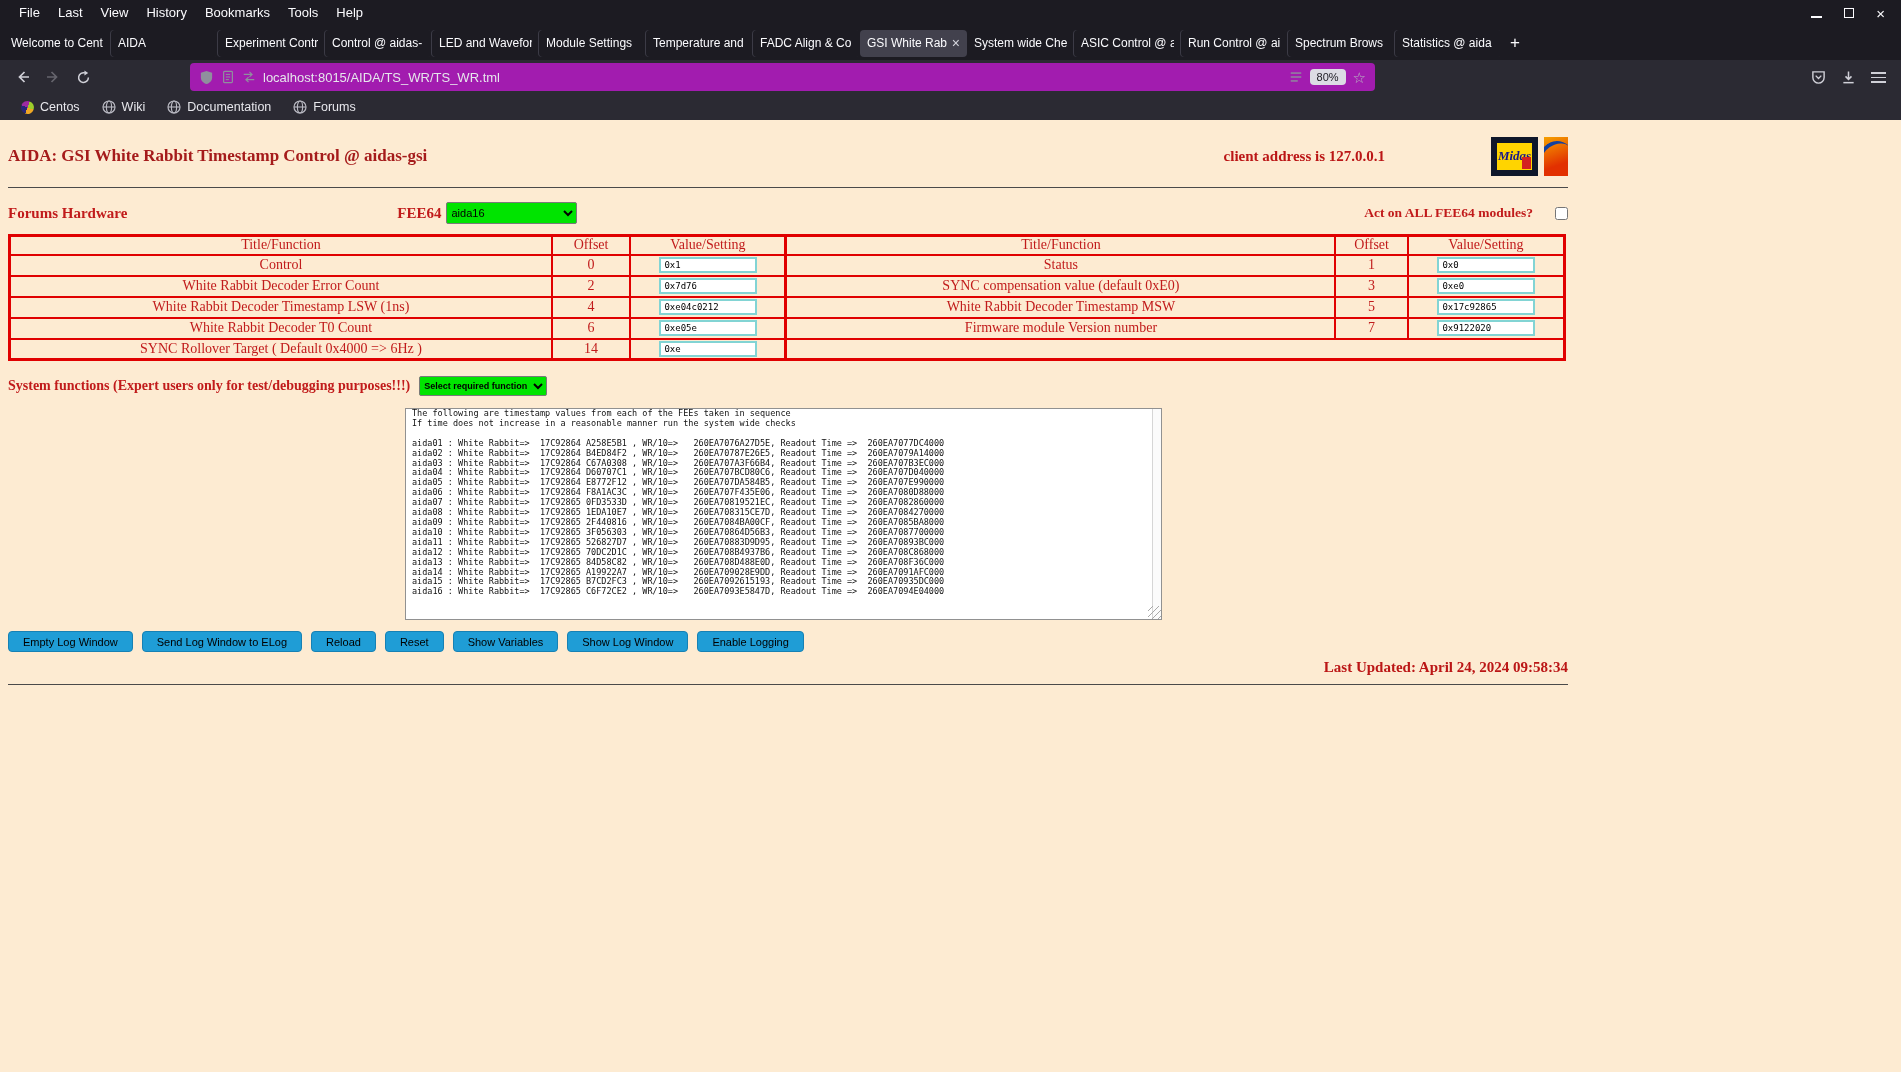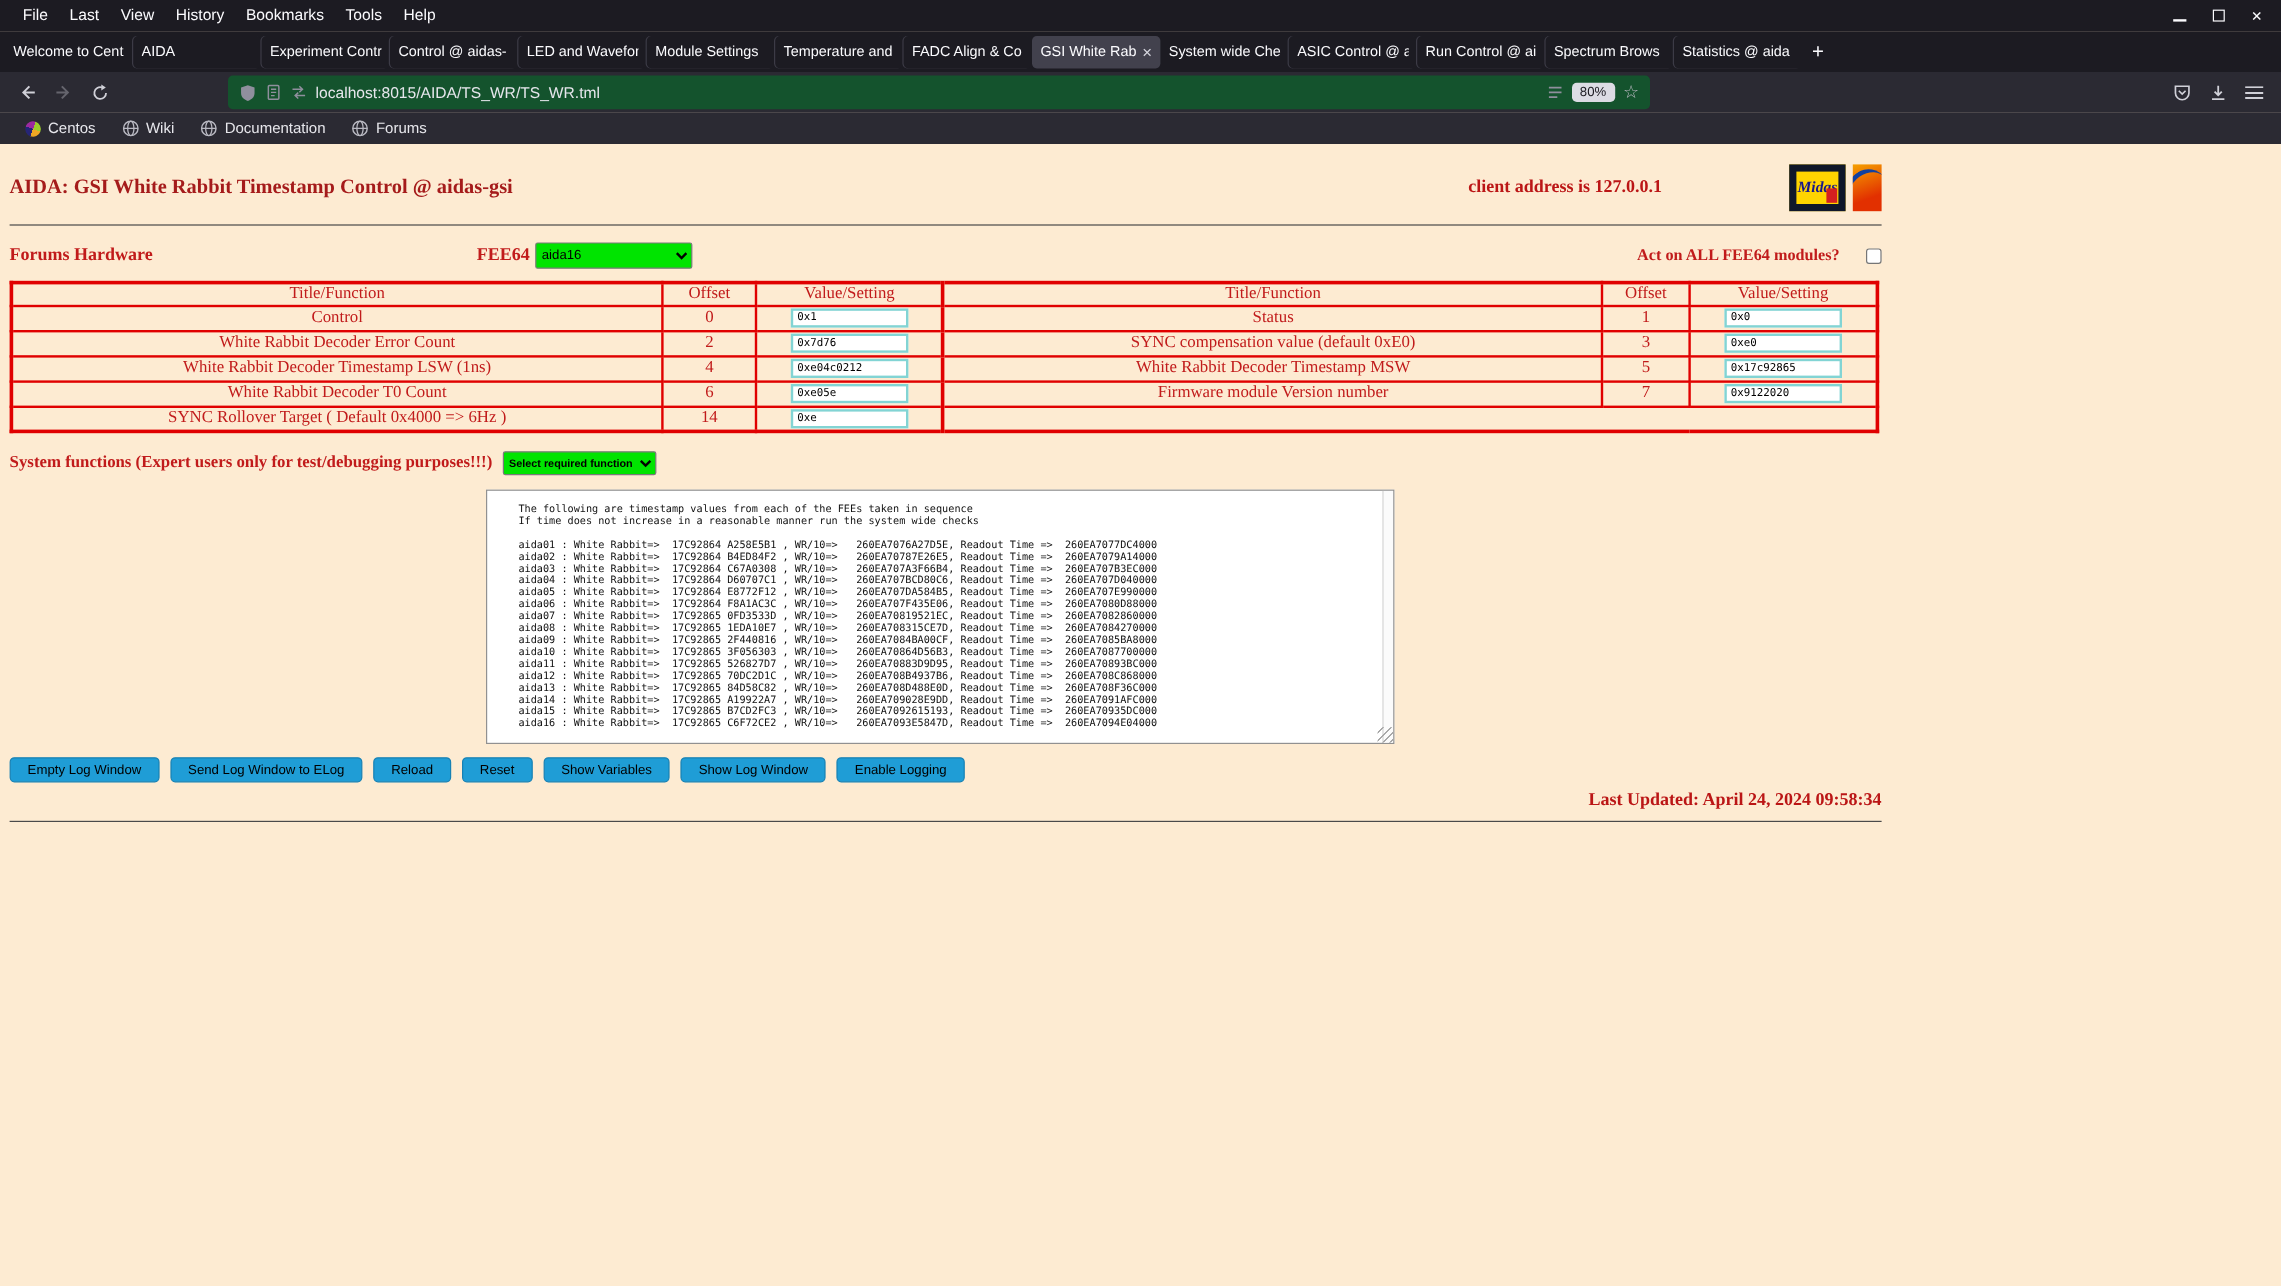--- a/index.html
+++ b/index.html
@@ -17,21 +17,21 @@
   .tabbar { height:34px; background:#1c1b22; display:flex; align-items:center; padding-left:4px; }
   .tab { width:107px; height:27px; display:flex; align-items:center; padding:0 7px; color:#fbfbfe; font-size:12px; border-radius:4px; overflow:hidden; position:relative; flex:none; }
   .tab:not(.active) + .tab:not(.active) { box-shadow:-1px 0 0 #3c3b46; }
   .tab-label { white-space:nowrap; overflow:hidden; flex:1; }
   .tab.active { background:#42414d; }
   .tab-close { font-size:14px; color:#d6d6de; margin-left:4px; flex:none; }
   .new-tab-btn { width:26px; height:26px; color:#fbfbfe; font-size:17px; display:flex; align-items:center; justify-content:center; border-radius:4px; flex:none; }
 
   .navbar { height:34px; background:#2b2a33; display:flex; align-items:center; padding:0 8px; }
   .nav-btn { width:30px; height:28px; display:flex; align-items:center; justify-content:center; border-radius:4px; flex:none; }
-  .url-bar { margin-left:92px; width:1185px; height:28px; background:#14532d; border-radius:4px; display:flex; align-items:center; padding:0 9px; gap:7px; }
+  .url-bar { margin-left:92px; width:1185px; height:28px; background:#a21caf; border-radius:4px; display:flex; align-items:center; padding:0 9px; gap:7px; }
   .url-text { color:#e6e6ec; font-size:13px; flex:1; white-space:nowrap; overflow:hidden; }
   .zoom-badge { background:#dcdce4; color:#1c1b22; font-size:11px; border-radius:4px; padding:2px 7px; flex:none; }
   .star-glyph { color:#b8b8c0; font-size:15px; line-height:15px; }
   .nav-spacer { flex:1; }
   .hamburger { width:15px; height:11px; background:repeating-linear-gradient(#d0d0d8 0 1.7px, transparent 1.7px 4.6px); }
 
   .bookmarksbar { height:26px; background:#2b2a33; display:flex; align-items:center; padding-left:12px; gap:4px; color:#e7e7ec; font-size:12.5px; }
   .bookmark-item { display:flex; align-items:center; gap:6px; padding:0 9px; height:22px; border-radius:3px; }
   .centos-dot { width:13px; height:13px; border-radius:50%; transform:rotate(20deg);
      background:conic-gradient(#9ccd2a 0 90deg, #efa724 0 180deg, #262577 0 270deg, #9c2aa0 0 360deg); }
@@ -68,21 +68,21 @@
   table.registers th:nth-child(4), table.registers td.div-left { border-left:3px solid #e00000; }
   td.val-cell { text-align:left; }
   .val-input { width:98px; height:16px; border:2px solid #82d4d4; background:#ffffff; font:9px "DejaVu Sans Mono", monospace; color:#000; padding:1px 3px; margin-left:1px; vertical-align:middle; }
   td.empty-cell { border:2px solid #e00000; }
 
   .sysfunc-row { margin-top:14px; display:flex; align-items:center; height:22px; }
   .sysfunc-label { color:#c11b1b; font-size:14px; font-weight:bold; }
   .sysfunc-select { margin-left:9px; width:128px; height:20px; font-size:9px; font-weight:bold; }
 
   .log-box { margin-top:11px; margin-left:397px; width:757px; height:212px; background:#ffffff; border:1px solid #919191; position:relative; overflow:hidden; }
-  .log-pre { font:8.5px/9.9px "DejaVu Sans Mono", monospace; color:#111; padding:12px 6px; white-space:pre;margin-left:20px; }
+  .log-pre { font:8.5px/9.9px "DejaVu Sans Mono", monospace; color:#111; padding:0 6px; white-space:pre; }
   .log-track { position:absolute; top:0; right:0; width:9px; height:100%; background:#fbfbfb; border-left:1px solid #d6d6d6; }
   .log-grip { position:absolute; right:0; bottom:0; width:13px; height:13px; background:repeating-linear-gradient(135deg, transparent 0 3px, #a8a8a8 3px 4.2px); }
 
   .btn-row { margin-top:11px; display:flex; gap:9px; }
   .teal-btn { background:#1f9dd6; border:1px solid #1781b4; border-radius:4px; height:21px; font:11px "Liberation Sans", sans-serif; color:#000; padding:0 14px; white-space:nowrap; }
 
   .updated { margin-top:7px; text-align:right; color:#bb1616; font-size:15px; font-weight:bold; }
 
   svg { display:block; }
 </style>

